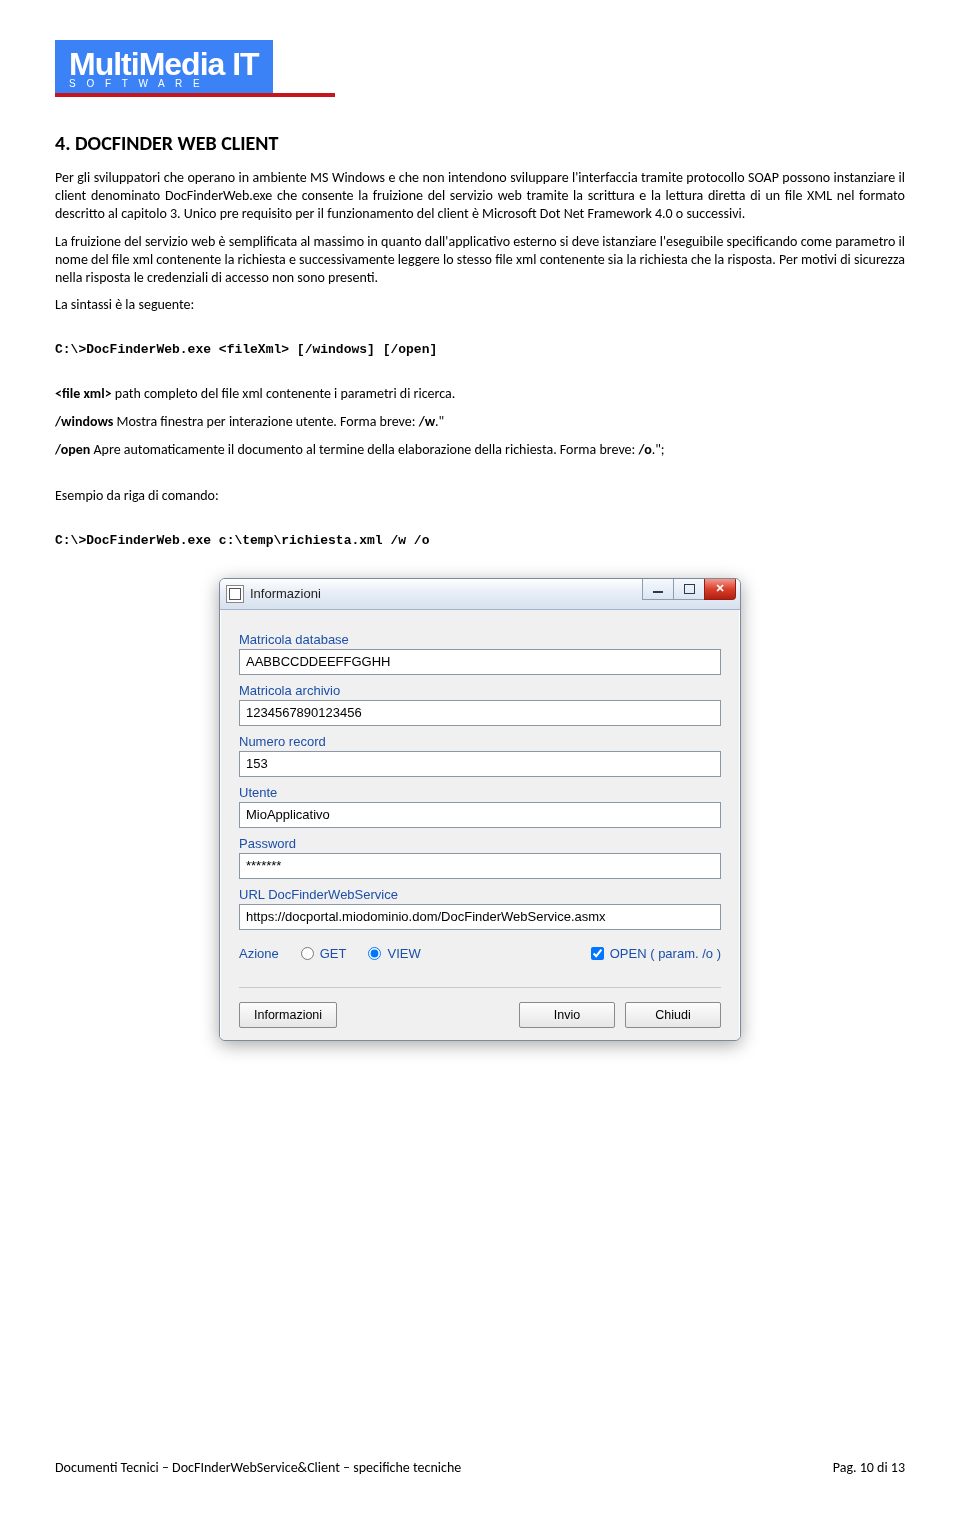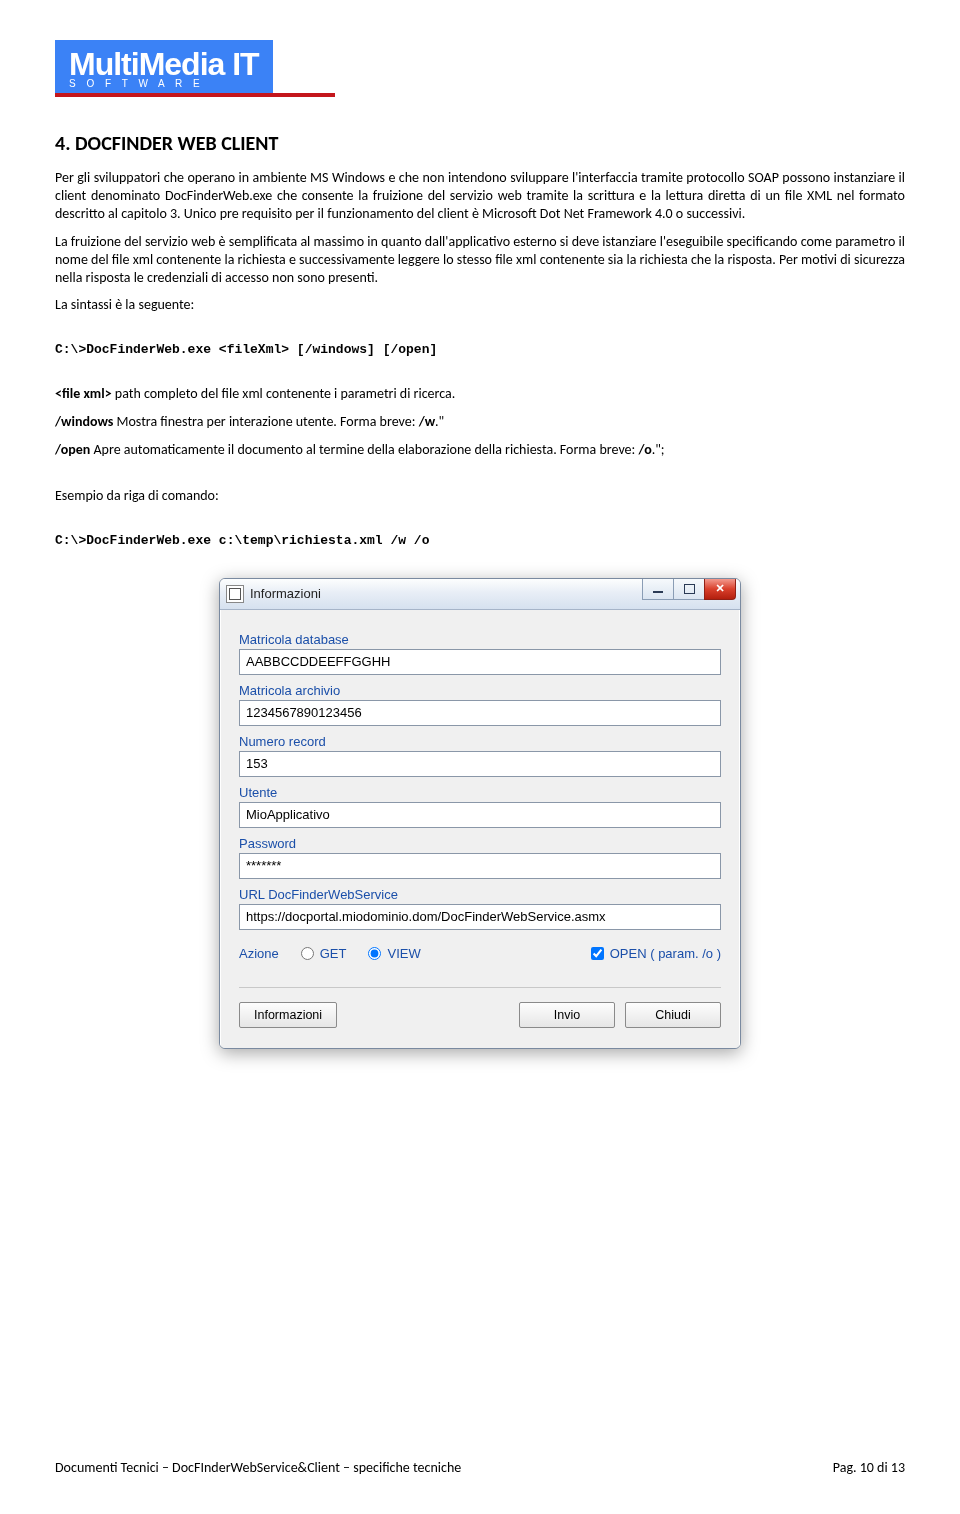--- a/index.html
+++ b/index.html
@@ -93,21 +93,21 @@
   }
   .winbtn.min::before { content:""; width:10px; height:2px; background:#2a3a55; margin-top:6px; }
   .winbtn.max::before { content:""; width:9px; height:8px; border:1.5px solid #2a3a55; }
   .winbtn.close {
     background: linear-gradient(to bottom,#f39a8e,#d9402c 50%,#b31f0e);
     color:#fff; border-color:#902015;
     border-bottom-right-radius:4px;
     font-weight:700;
   }
   .dialog-body {
-    padding: 14px 18px 8px 18px;
+    padding: 14px 18px 0 18px;
     background:#f0f0f0;
     border:1px solid #fff;
     border-top:none; border-bottom:none;
   }
   .fld-label { color:#1b4fa9; font-size:13px; margin-top:8px; margin-bottom:2px; }
   .fld-input {
     width:100%; box-sizing:border-box;
     height:26px; padding:3px 6px;
     border:1px solid #8a97a8; background:#fff;
     font-family: Tahoma, sans-serif; font-size:13px; color:#000;

